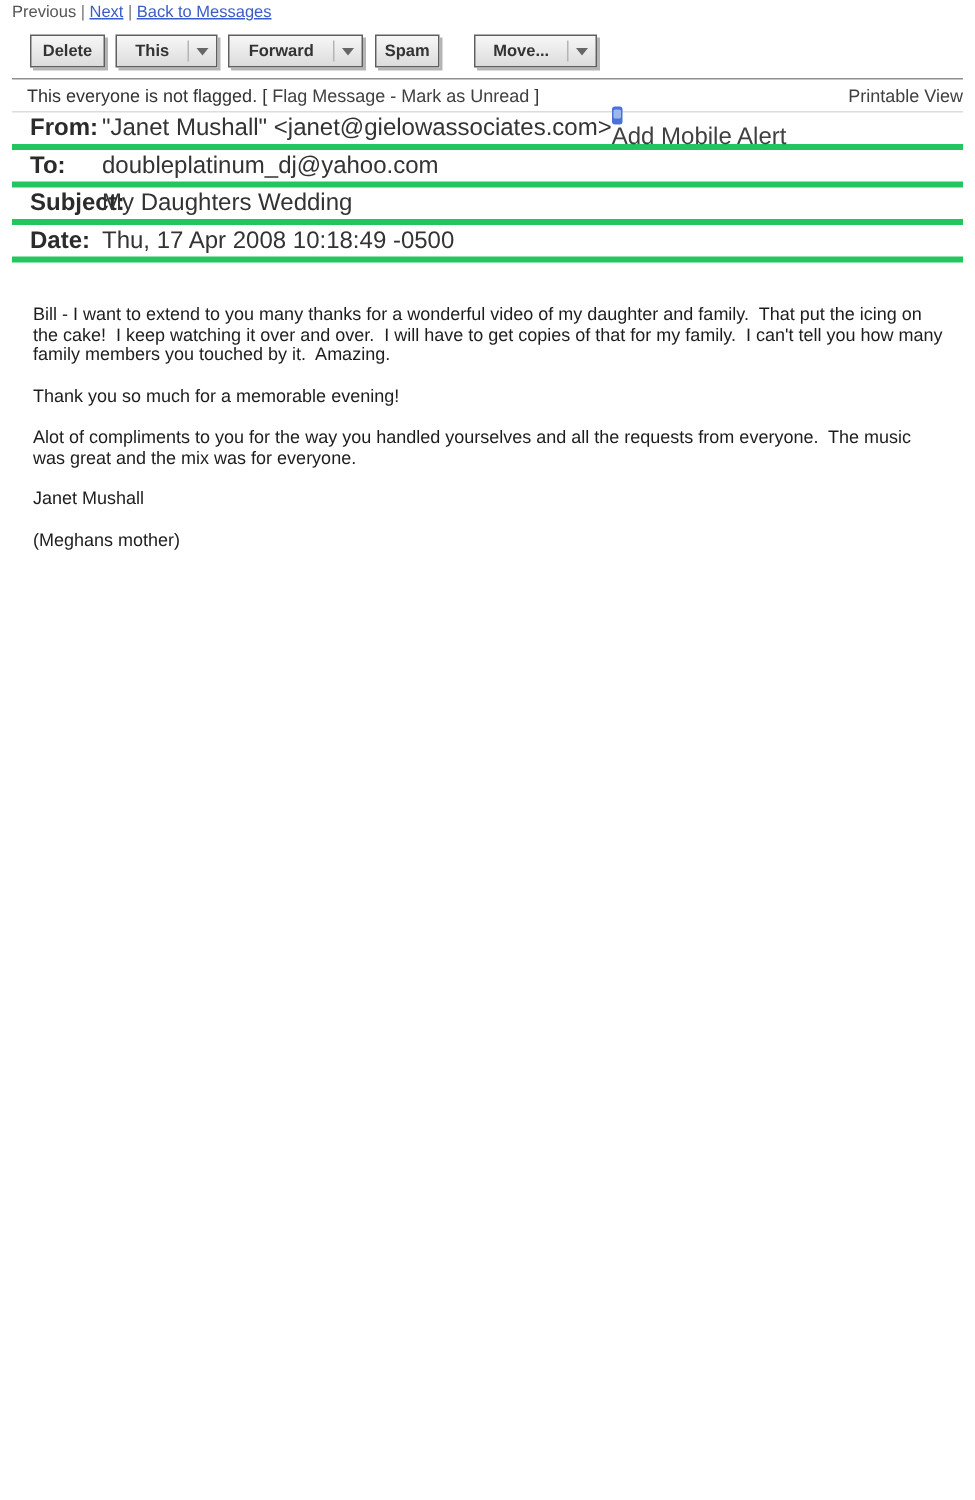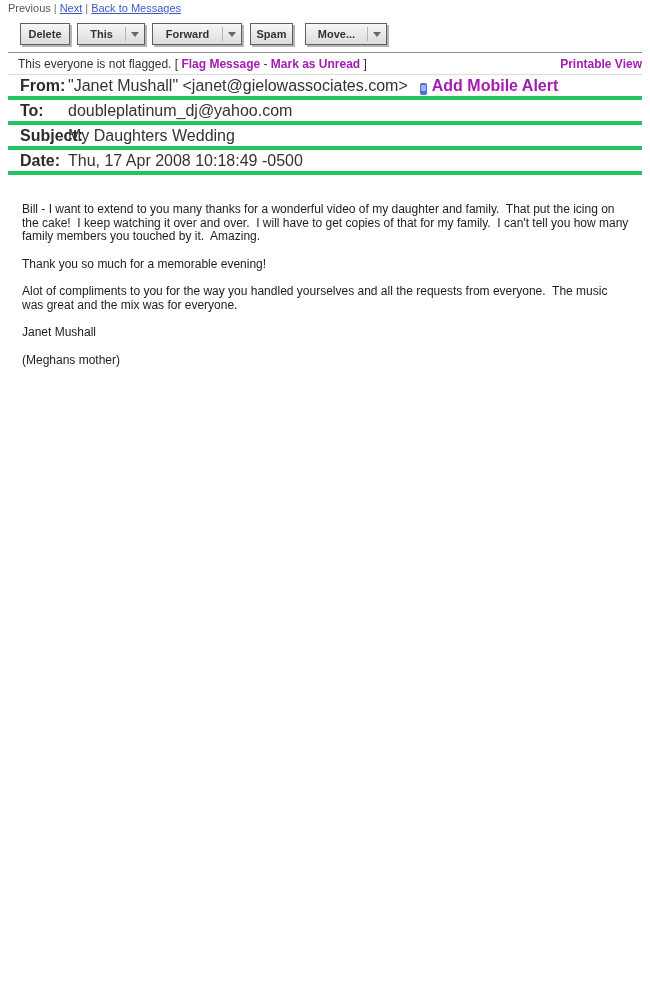--- a/index.html
+++ b/index.html
@@ -49,21 +49,21 @@
     display: flex;
     align-items: center;
     justify-content: flex-start;
     padding: 0;
     cursor: pointer;
   }
   .btn .lbl { flex: 1; text-align: center; }
   .btn-delete  { width: 50px; margin-right: 7px; }
   .btn-reply   { width: 68px; margin-right: 7px; }
   .btn-forward { width: 90px; margin-right: 8px; }
-  .btn-spam    { width: 43px; margin-right: 12px; }
+  .btn-spam    { width: 43px; margin-right: 23px; }
   .btn-move    { width: 82px; }
   .arrow-box {
     width: 18px;
     height: 14px;
     display: flex;
     align-items: center;
     justify-content: center;
     border-left: 1px solid #b5b5b5;
   }
   .arrow-down {
@@ -83,45 +83,44 @@
   .flagrow {
     display: flex;
     align-items: center;
     height: 21px;
     padding-left: 10px;
     border-bottom: 1px solid #dcdcdc;
     white-space: pre;
   }
   .flagrow .bracket { color: #333; }
   .flagrow a, .hrow a, .pv {
-    color: #a21caf;
+    color: #404040;
     text-decoration: none;
     cursor: pointer;
-    font-weight: bold;
   }
   .flagrow .spacer { flex: 1; }
   .hrow {
     display: flex;
     align-items: center;
     height: 21px;
     border-bottom: 4px solid #22c55e;
     font-size: 16px;
   }
   .hrow .lbl {
     width: 48px;
     padding-left: 12px;
     font-weight: bold;
     color: #2b2b2b;
     flex-shrink: 0;
   }
   .hrow .val { color: #333; white-space: pre; }
   .mobile-wrap {
     display: inline-flex;
-    align-items: flex-end;
-    margin-left: 12px;
+    align-items: flex-start;
+    flex-direction: column;
   }
   .phone-icon {
     display: inline-block;
     width: 7px;
     height: 12px;
     background: #4a72d6;
     border-radius: 2px;
     position: relative;
     margin-right: 5px;
   }

